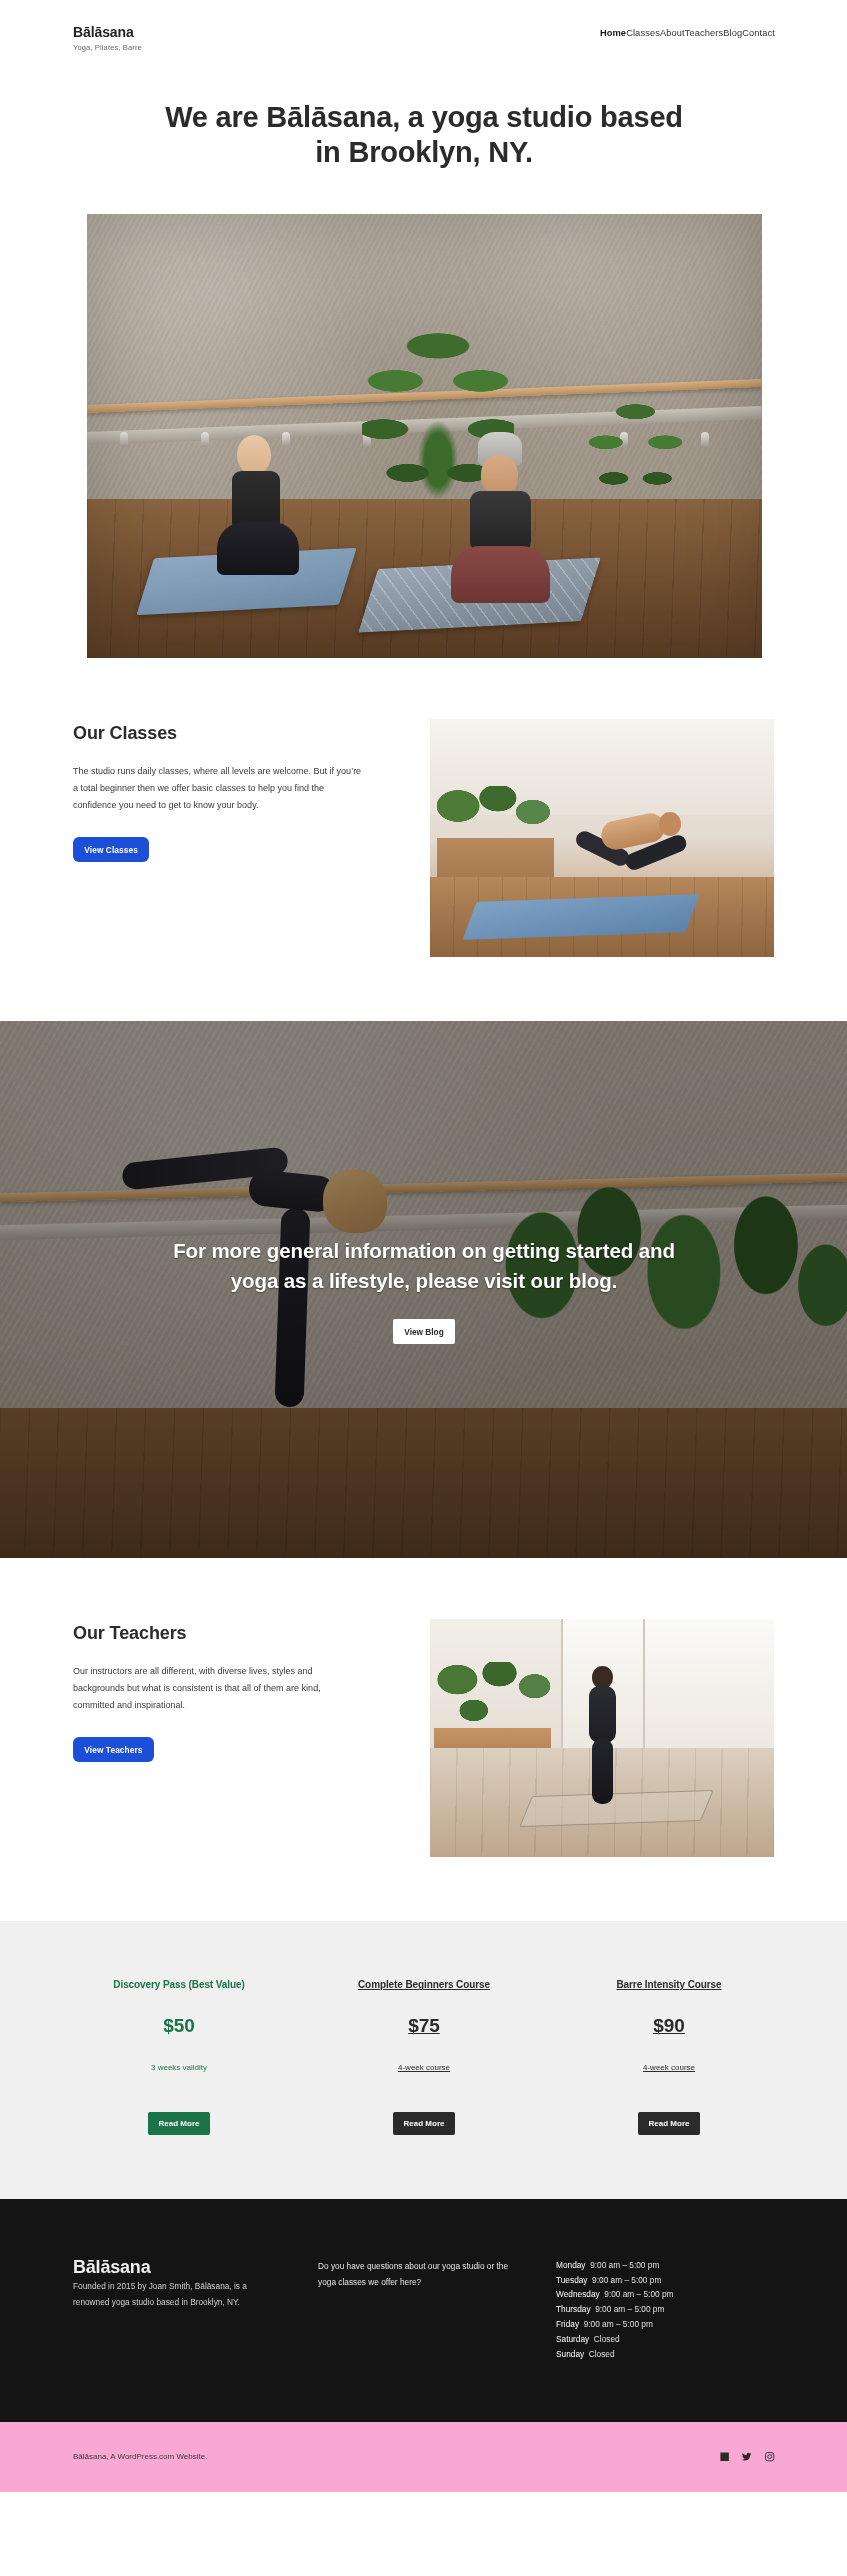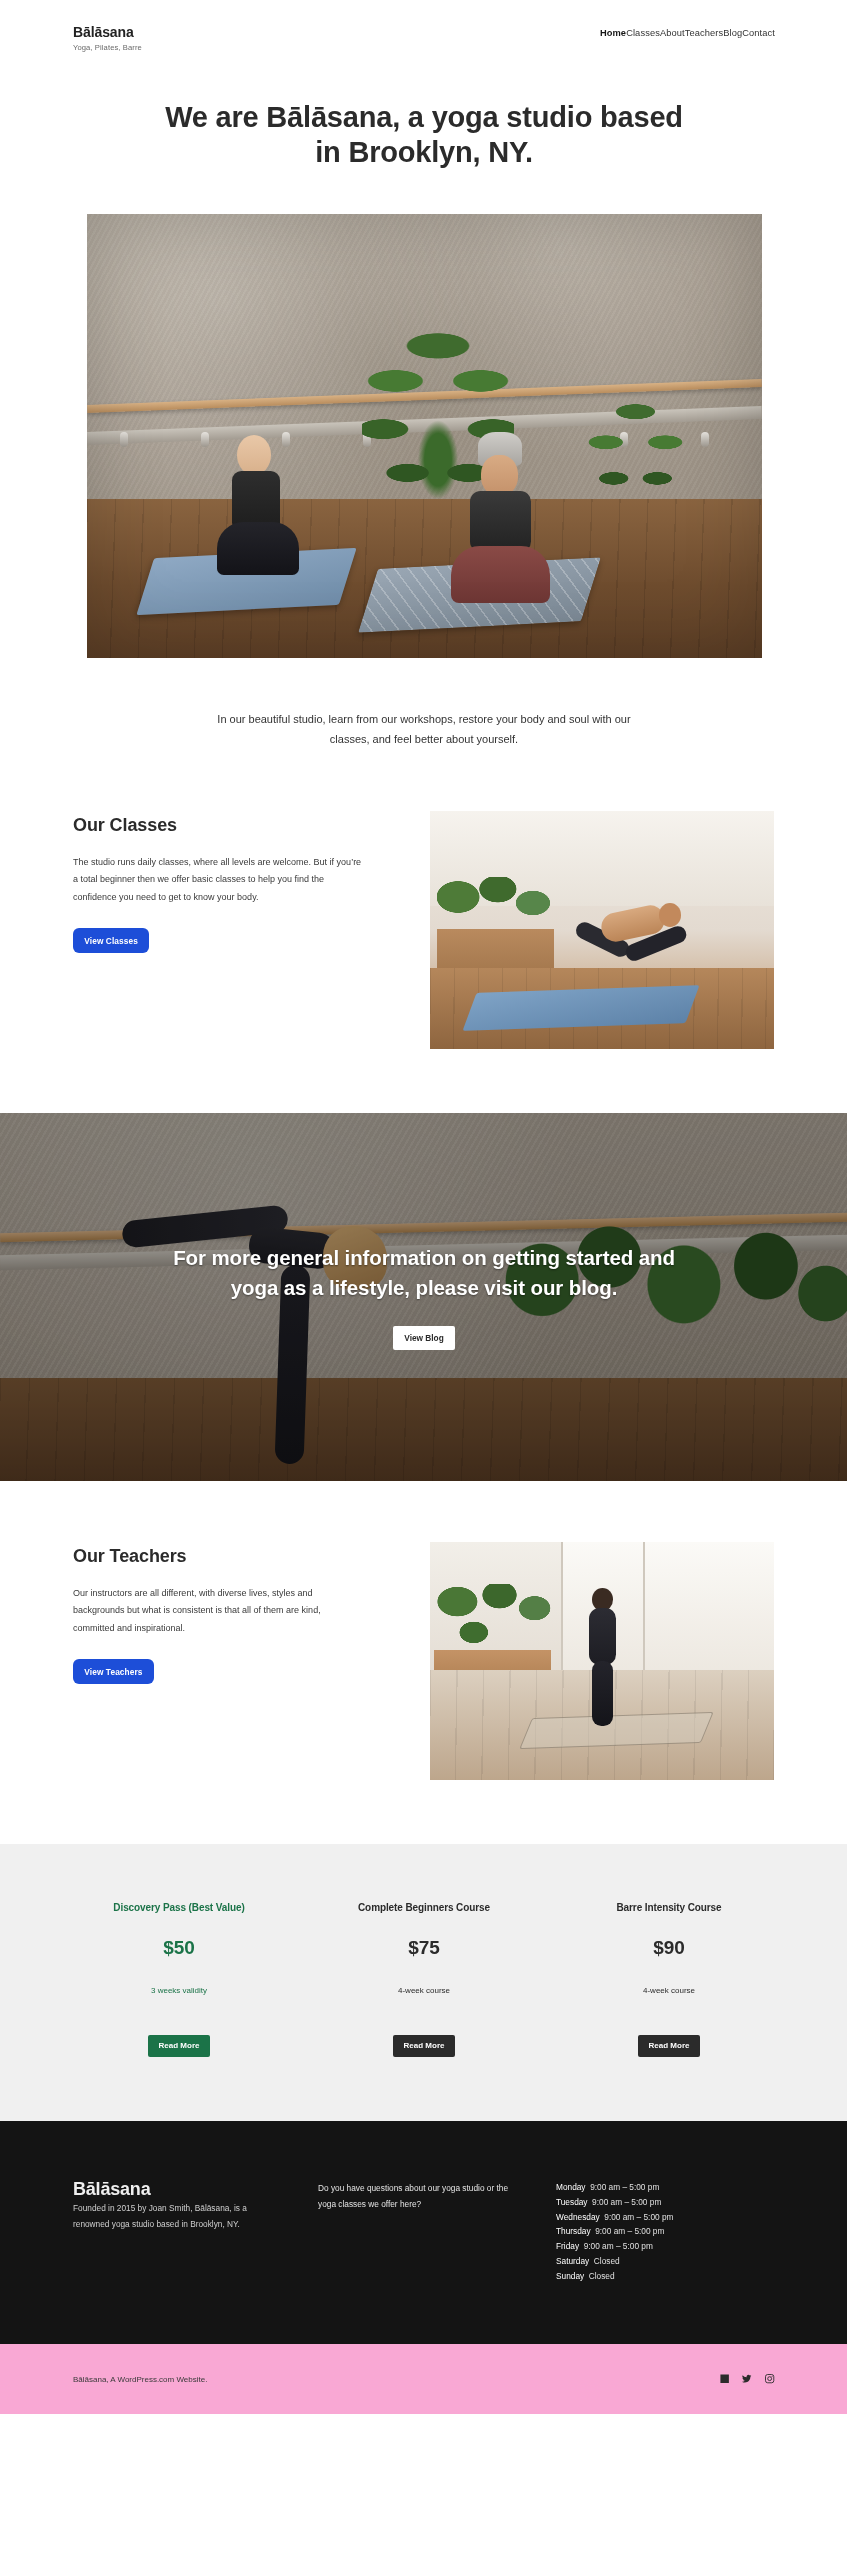--- a/index.html
+++ b/index.html
@@ -194,21 +194,21 @@
     background:linear-gradient(180deg,#d8a97f,#bb8557); transform:rotate(-12deg); }
   .cl-person .h { position:absolute; top:1.3px; left:91px; width:22.5px; height:24px; border-radius:50%;
     background:#c2895c; }
   .cl-person .l1 { position:absolute; top:29px; left:6.6px; width:57px; height:17px; border-radius:9.3px;
     background:#2a2a30; transform:rotate(26deg); }
   .cl-person .l2 { position:absolute; top:33px; left:56px; width:64px; height:17px; border-radius:9.3px;
     background:#23232a; transform:rotate(-22deg); }
 
   
   .banner {
-    position:relative; width:848px; height:368px; margin-top:64px; overflow:hidden;
+    position:relative; width:848px; height:537px; margin-top:64px; overflow:hidden;
   }
   .bn { position:absolute; inset:0; }
   .bn-wall { position:absolute; inset:0;
     background:
       radial-gradient(circle at 30% 25%, rgba(255,255,255,.18), transparent 50%),
       linear-gradient(175deg,#b6ada0 0%,#a89e91 50%,#938a7e 100%); }
   .bn-wall:after{ content:""; position:absolute; inset:0;
     background:repeating-linear-gradient(120deg, rgba(255,255,255,.05) 0 2px, rgba(0,0,0,.035) 2px 5.3px); }
   .bn-barre { position:absolute; left:0; right:0; top:30%; height:8.6px;
     background:linear-gradient(180deg,#d9b184,#b1854f); transform:rotate(-1.4deg);
@@ -300,21 +300,21 @@
     font-size:19px; font-weight:bold; margin-top:24.5px;
   }
   .price-note { font-size:8px; margin-top:26.5px; }
   .price-btn {
     display:inline-block; margin-top:40px;
     font-size:8px; font-weight:bold; color:#fff;
     padding:6.6px 10.6px; border-radius:2px; text-decoration:none; border:none; cursor:pointer;
     font-family:"Liberation Sans Narrow","Liberation Sans", sans-serif;
   }
   .accent-green { color:#1b7348; }
-  .accent-dark  { color:#2b2b2b; }
+  .accent-dark  { color:#2b2b2b;text-decoration:underline; }
   .bg-green { background:#1b7348; }
   .bg-dark  { background:#2b2b2b; }
 
   
   .footer {
     background:#141414; color:#e8e8e8;
     padding:58px 73px 61px 73px;
     display:flex; justify-content:space-between; gap:26.5px;
   }
   .f-col-a { width:199px; }
@@ -389,21 +389,20 @@
       <div class="ph-p2">
         <div class="cap"></div>
           <div class="head"></div>
           <div class="torso"></div>
           <div class="legs"></div>
       </div>
       <div class="ph-vig"></div>
     </div>
   </div>
 
-  <p class="intro-copy">In our beautiful studio, learn from our workshops, restore your body and soul with our classes, and feel better about yourself.</p>
 
   <section class="feature">
     <div class="feature-text">
       <h2>Our Classes</h2>
       <p>The studio runs daily classes, where all levels are welcome. But if you’re a total beginner then we offer basic classes to help you find the confidence you need to get to know your body.</p>
       <a href="#" class="btn">View Classes</a>
     </div>
     <div class="feature-media">
       <div class="cl">
         <div class="cl-win"></div>

